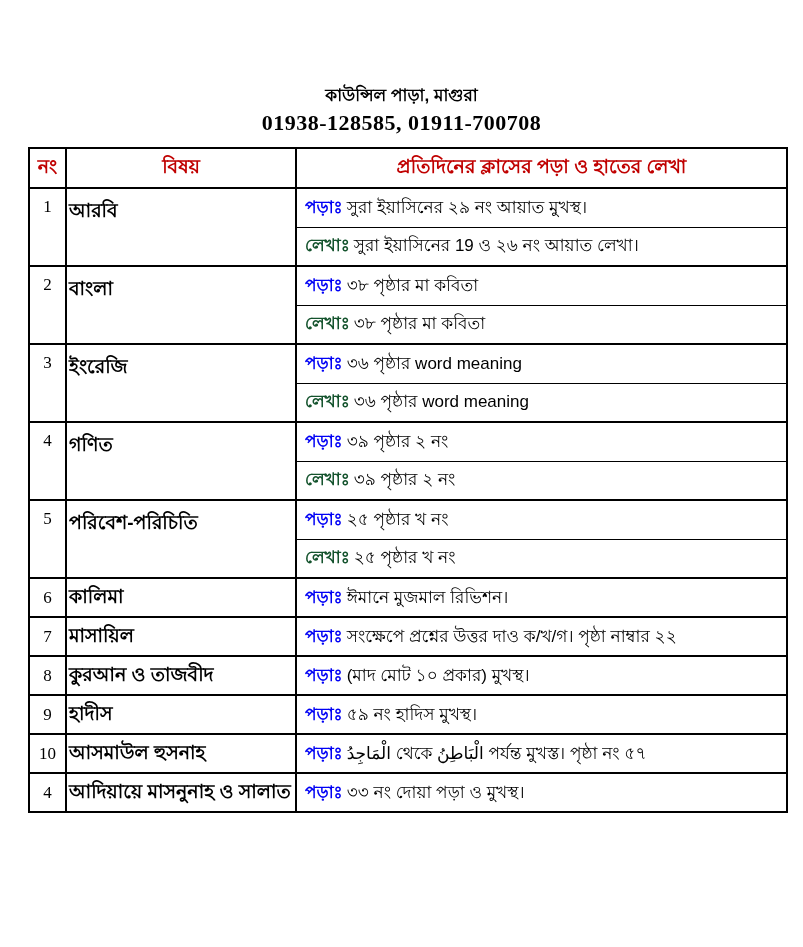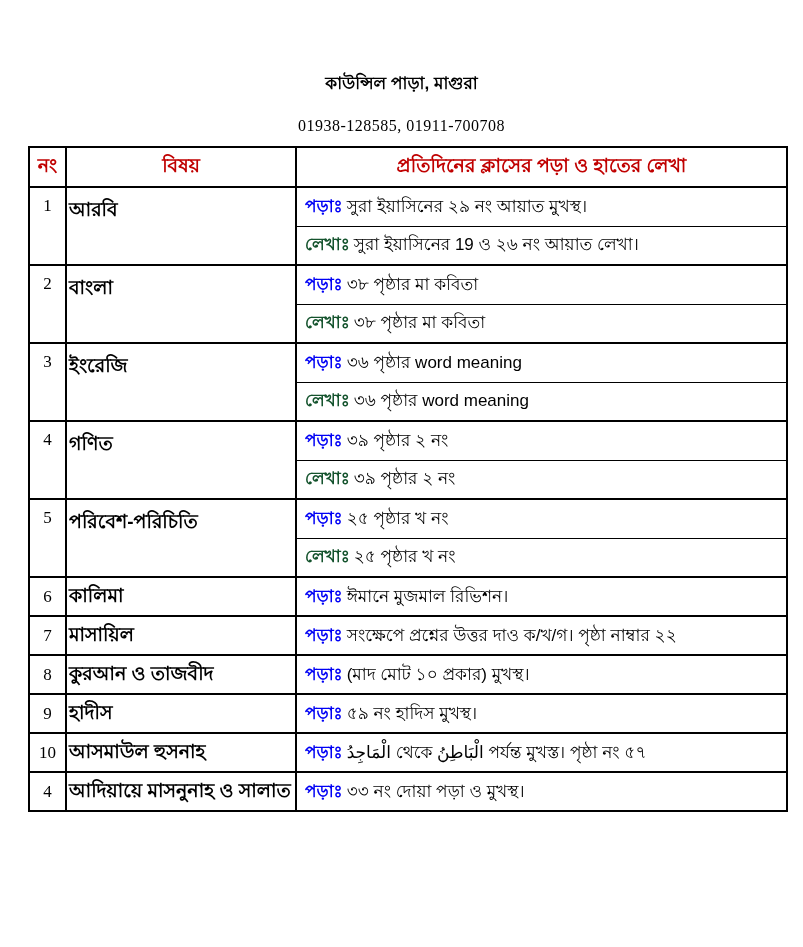--- a/index.html
+++ b/index.html
@@ -14,27 +14,27 @@
   }
   .header { text-align: center; padding-top: 66px; }
   .title {
     font-size: 29px;
     font-weight: bold;
     line-height: 1.25;
   }
   .address {
     font-size: 17px;
     font-weight: bold;
-    margin-top: 4px;
+    margin-top: 16px;
   }
   .phones {
     font-family: "Liberation Serif", serif;
-    font-size: 16px;
-    font-weight: normal;
-    margin-top: 19px;
+    font-size: 22px;
+    font-weight: bold;
+    margin-top: 0;
     letter-spacing: 0.5px;
   }
   .class-line {
     font-size: 25px;
     font-weight: bold;
     margin-top: 3px;
   }
   .class-name { color: #0000ee; }
   .dash { color: #000000; margin: 0 4px; }
   .date-hl { background: #ffff00; color: #000000; padding: 1px 3px; }

